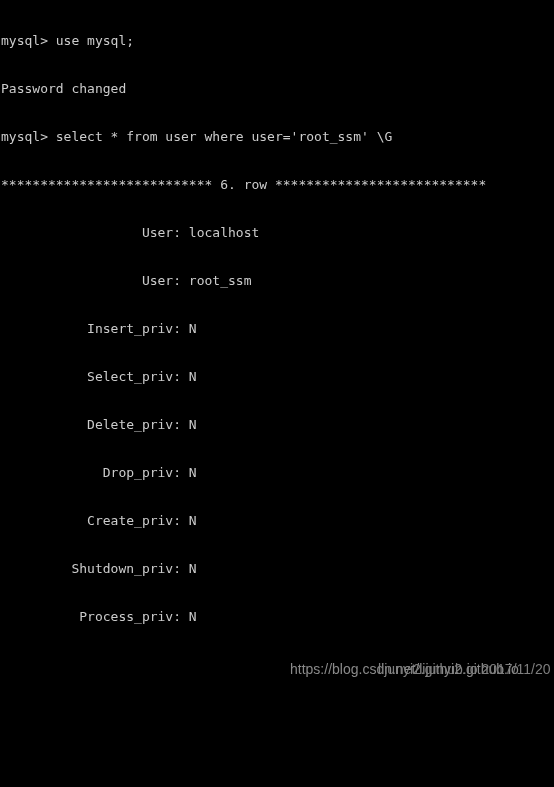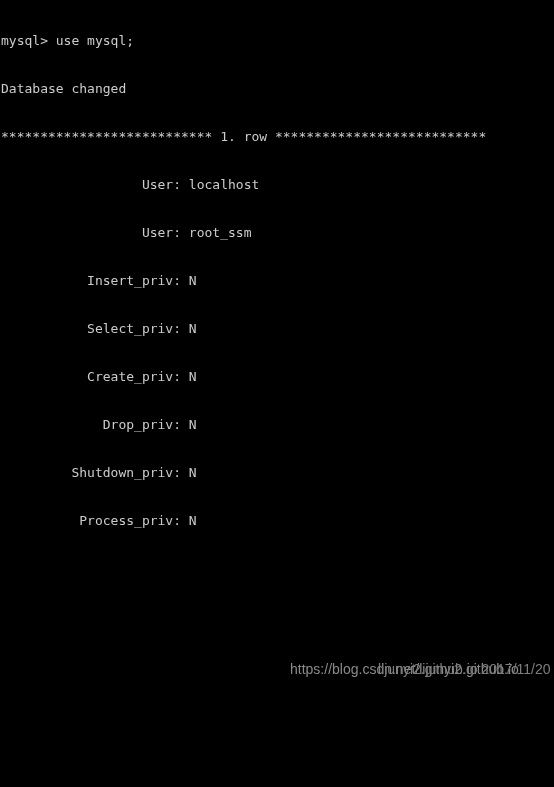--- a/index.html
+++ b/index.html
@@ -55,28 +55,30 @@
     left: 88px;
     color: #7e7e7e;
   }
 </style>
 </head>
 <body>
 
 <div id="terminal">
   <div class="screen">
     <div class="line">mysql&gt; use mysql;</div>
-    <div class="line">Database changed</div>
-    <div class="line">*************************** 1. row ***************************</div>
+    <div class="line">Password changed</div>
+    <div class="line">mysql&gt; select * from user where user='root_ssm' \G</div>
+    <div class="line">*************************** 6. row ***************************</div>
     <div class="line">                  User: localhost</div>
     <div class="line">                  User: root_ssm</div>
     <div class="line">           Insert_priv: N</div>
     <div class="line">           Select_priv: N</div>
+    <div class="line">           Delete_priv: N</div>
+    <div class="line">             Drop_priv: N</div>
     <div class="line">           Create_priv: N</div>
-    <div class="line">             Drop_priv: N</div>
     <div class="line">         Shutdown_priv: N</div>
     <div class="line">          Process_priv: N</div>
     
     
     
     
     
     
     
     

